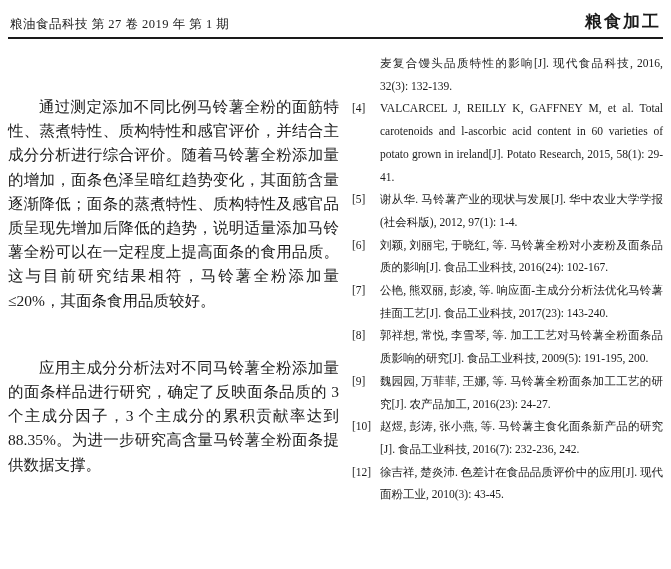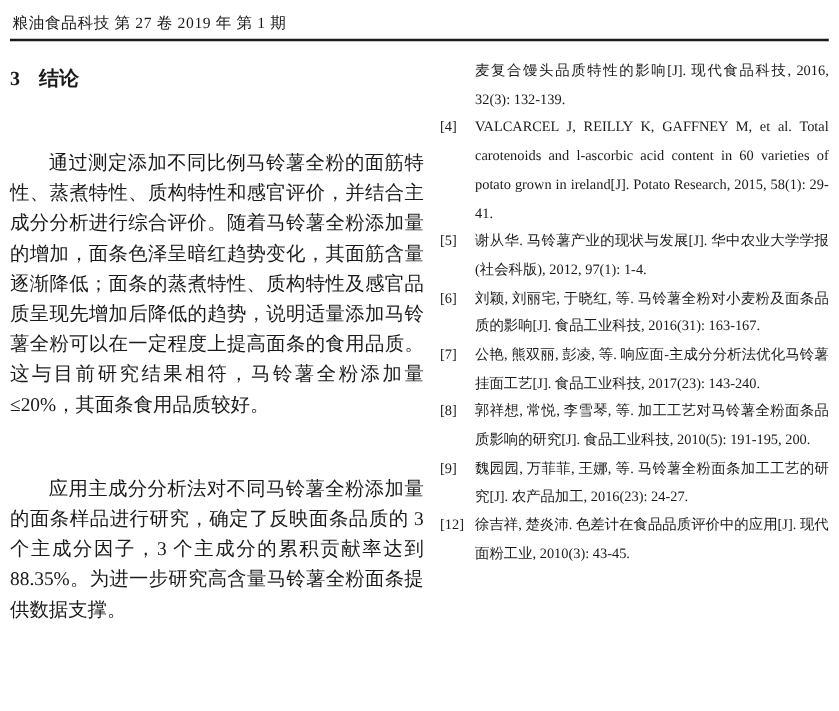--- a/index.html
+++ b/index.html
@@ -69,28 +69,26 @@
     text-align: justify;
   }
 </style>
 </head>
 <body>
 
 <div class="page">
 
   <div class="page-header">
     <span class="journal-info">粮油食品科技 第 27 卷 2019 年 第 1 期</span>
+    <span class="column-section-label">粮食加工</span>
   </div>
 
   <div class="columns">
 
     <div class="col-left">
-      <h2 class="conclusion-heading">
-        <span class="heading-number">3</span><span>结论</span>
-      </h2>
       <p class="body-paragraph indent">通过测定添加不同比例马铃薯全粉的面筋特性、蒸煮特性、质构特性和感官评价，并结合主成分分析进行综合评价。随着马铃薯全粉添加量的增加，面条色泽呈暗红趋势变化，其面筋含量逐渐降低；面条的蒸煮特性、质构特性及感官品质呈现先增加后降低的趋势，说明适量添加马铃薯全粉可以在一定程度上提高面条的食用品质。这与目前研究结果相符，马铃薯全粉添加量≤20%，其面条食用品质较好。</p>
       <p class="body-paragraph indent">应用主成分分析法对不同马铃薯全粉添加量的面条样品进行研究，确定了反映面条品质的 3 个主成分因子，3 个主成分的累积贡献率达到 88.35%。为进一步研究高含量马铃薯全粉面条提供数据支撑。</p>
     </div>
 
     <div class="col-gap"></div>
 
     <div class="col-right">
       <div class="reference-item">
         <span class="reference-number"></span>
         <span class="reference-text">麦复合馒头品质特性的影响[J]. 现代食品科技, 2016, 32(3): 132-139.</span>
@@ -98,33 +96,37 @@
       <div class="reference-item">
         <span class="reference-number">[4]</span>
         <span class="reference-text">VALCARCEL J, REILLY K, GAFFNEY M, et al. Total carotenoids and l-ascorbic acid content in 60 varieties of potato grown in ireland[J]. Potato Research, 2015, 58(1): 29-41.</span>
       </div>
       <div class="reference-item">
         <span class="reference-number">[5]</span>
         <span class="reference-text">谢从华. 马铃薯产业的现状与发展[J]. 华中农业大学学报(社会科版), 2012, 97(1): 1-4.</span>
       </div>
       <div class="reference-item">
         <span class="reference-number">[6]</span>
-        <span class="reference-text">刘颖, 刘丽宅, 于晓红, 等. 马铃薯全粉对小麦粉及面条品质的影响[J]. 食品工业科技, 2016(31): 163-167.</span>
+        <span class="reference-text">刘颖, 刘丽宅, 于晓红, 等. 马铃薯全粉对小麦粉及面条品质的影响[J]. 食品工业科技, 2016(24): 102-167.</span>
       </div>
       <div class="reference-item">
         <span class="reference-number">[7]</span>
         <span class="reference-text">公艳, 熊双丽, 彭凌, 等. 响应面-主成分分析法优化马铃薯挂面工艺[J]. 食品工业科技, 2017(23): 143-240.</span>
       </div>
       <div class="reference-item">
         <span class="reference-number">[8]</span>
-        <span class="reference-text">郭祥想, 常悦, 李雪琴, 等. 加工工艺对马铃薯全粉面条品质影响的研究[J]. 食品工业科技, 2010(5): 191-195, 200.</span>
+        <span class="reference-text">郭祥想, 常悦, 李雪琴, 等. 加工工艺对马铃薯全粉面条品质影响的研究[J]. 食品工业科技, 2009(5): 191-195, 200.</span>
       </div>
       <div class="reference-item">
         <span class="reference-number">[9]</span>
         <span class="reference-text">魏园园, 万菲菲, 王娜, 等. 马铃薯全粉面条加工工艺的研究[J]. 农产品加工, 2016(23): 24-27.</span>
+      </div>
+      <div class="reference-item">
+        <span class="reference-number">[10]</span>
+        <span class="reference-text">赵煜, 彭涛, 张小燕, 等. 马铃薯主食化面条新产品的研究[J]. 食品工业科技, 2016(7): 232-236, 242.</span>
       </div>
       <div class="reference-item">
         <span class="reference-number">[12]</span>
         <span class="reference-text">徐吉祥, 楚炎沛. 色差计在食品品质评价中的应用[J]. 现代面粉工业, 2010(3): 43-45.</span>
       </div>
     </div>
 
   </div>
 </div>
 

